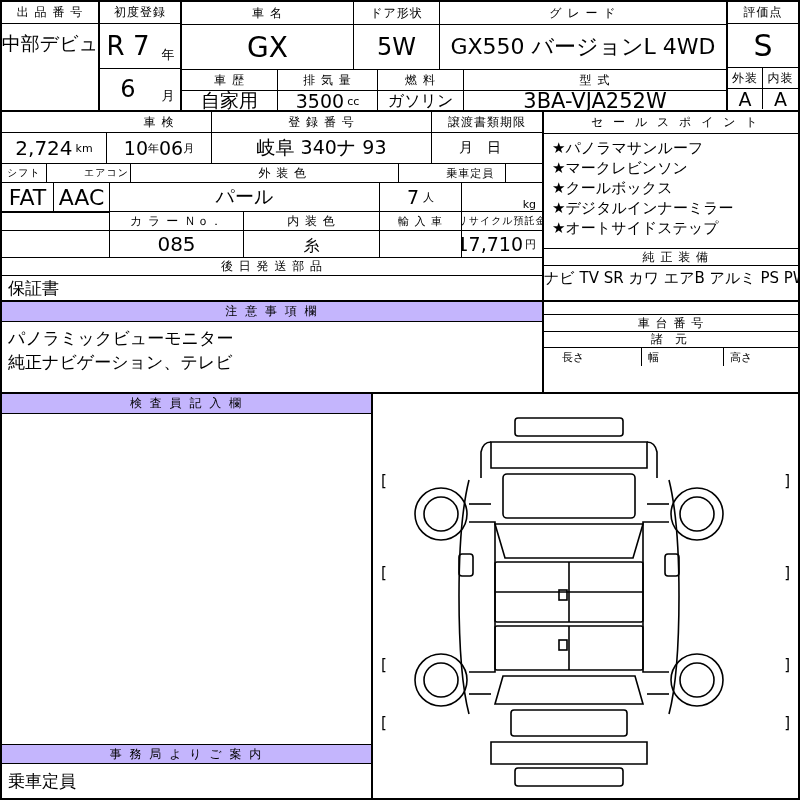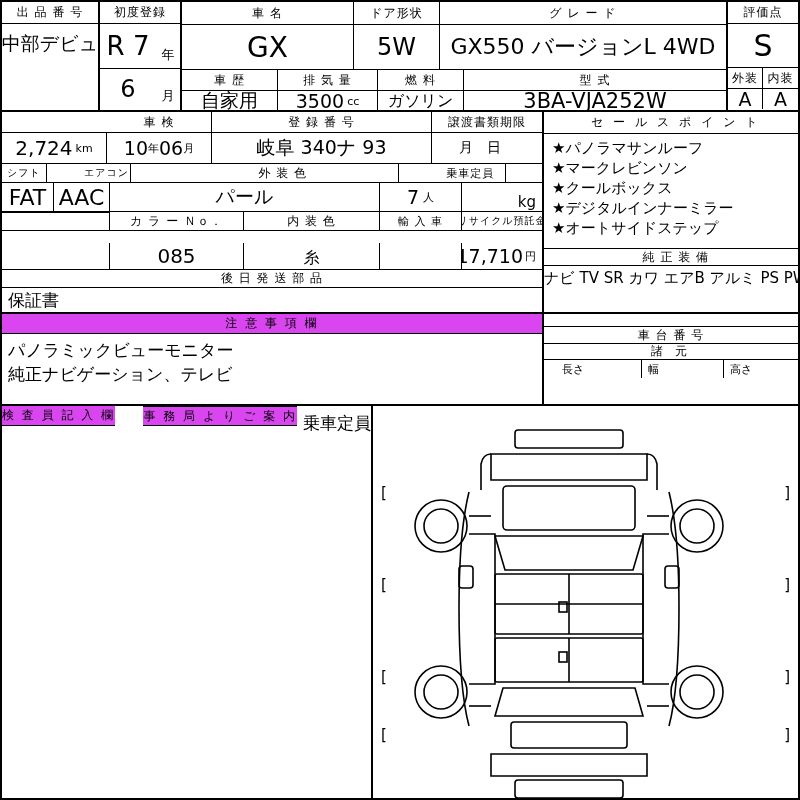--- a/index.html
+++ b/index.html
@@ -22,21 +22,21 @@
     box-sizing:border-box;
     display:flex;align-items:center;justify-content:center;
     overflow:hidden;white-space:nowrap;
   }
   .br{border-right:1px solid #000;}
   .bt{border-top:1px solid #000;}
   .bb{border-bottom:1px solid #000;}
   .hdr{font-size:12px;letter-spacing:1px;}
   .small{font-size:11px;}
   .left{justify-content:flex-start;padding-left:6px;}
-  .grey{background:#d946ef;}
+  .grey{background:#c4b5fd;}
 
   
   #top{height:108px;border-bottom:2px solid #000;display:flex;}
   #colA{width:96px;border-right:2px solid #000;}
   #colB{width:80px;border-right:2px solid #000;}
   #midBlock{flex:1;border-right:2px solid #000;}
   #colEval{width:70px;}
 
   
   #second{display:flex;border-bottom:2px solid #000;}
@@ -46,21 +46,21 @@
   
   .sp{font-size:15px;padding-left:8px;line-height:20px;height:20px;display:flex;align-items:center;}
 
   
   #notes{display:flex;border-bottom:2px solid #000;}
   #notesL{width:540px;border-right:2px solid #000;}
   #notesR{flex:1;}
 
   
   #diagram{display:flex;height:404px;border-bottom:2px solid #000;}
-  #diagL{width:369px;border-right:2px solid #000;display:flex;flex-direction:row;}
+  #diagL{width:369px;border-right:2px solid #000;display:flex;flex-direction:column;}
   #diagR{flex:1;position:relative;}
 </style>
 </head>
 <body>
 
 <div class="sheet">
 
   <div id="top">
 
     <div id="colA">
@@ -162,31 +162,31 @@
       </div>
 
       <div class="row bb" style="height:28px;">
         <div class="cell br" style="width:52px;border-bottom:none;font-size:22px;" id="shiftCell">FAT</div>
         <div class="cell br" style="width:56px;border-bottom:none;font-size:22px;" id="acCell">AAC</div>
         <div class="cell br" style="width:270px;font-size:19px;">パール</div>
         <div class="cell br" style="width:82px;font-size:19px;">
           <span>7</span>
             <span class="small" style="margin-left:4px;">人</span>
         </div>
-        <div class="cell" style="flex:1;font-size:15px;align-items:flex-end;justify-content:flex-end;padding-right:6px;">kg</div>
+        <div class="cell" style="flex:1;font-size:11px;align-items:flex-end;justify-content:flex-end;padding-right:6px;">kg</div>
       </div>
 
       <div class="row bb" style="height:18px;">
         <div class="cell br" style="width:108px;border-top:1px solid #000;"></div>
         <div class="cell hdr br" style="width:134px;">カ ラ ー Ｎｏ．</div>
         <div class="cell hdr br" style="width:136px;">内 装 色</div>
         <div class="cell hdr br" style="width:82px;font-size:11px;">輸 入 車</div>
         <div class="cell hdr" style="flex:1;font-size:10px;">リサイクル預託金</div>
       </div>
-      <div class="row bb" style="height:26px;margin-top:12px;">
+      <div class="row bb" style="height:26px;">
         <div class="cell br" style="width:108px;"></div>
         <div class="cell br" style="width:134px;font-size:20px;">085</div>
         <div class="cell br" style="width:136px;font-size:16px;align-items:flex-end;">糸</div>
         <div class="cell br" style="width:82px;font-size:16px;"></div>
         <div class="cell" style="flex:1;font-size:19px;justify-content:flex-end;padding-right:6px;">
           <span>17,710</span>
             <span class="small" style="margin-left:2px;">円</span>
         </div>
       </div>
 

